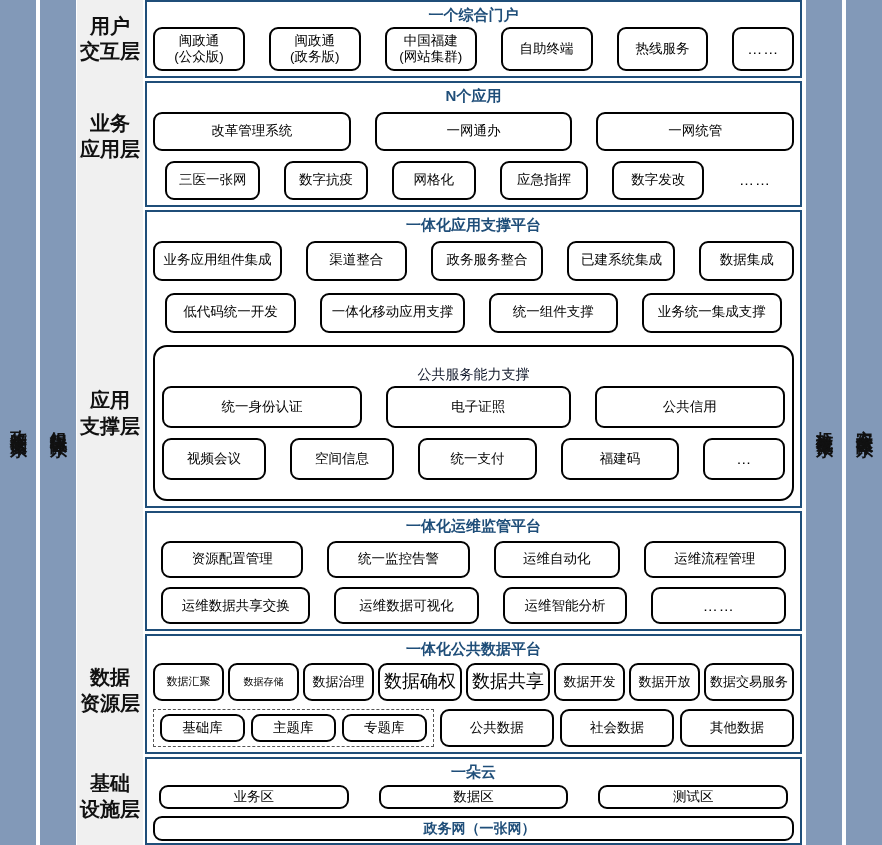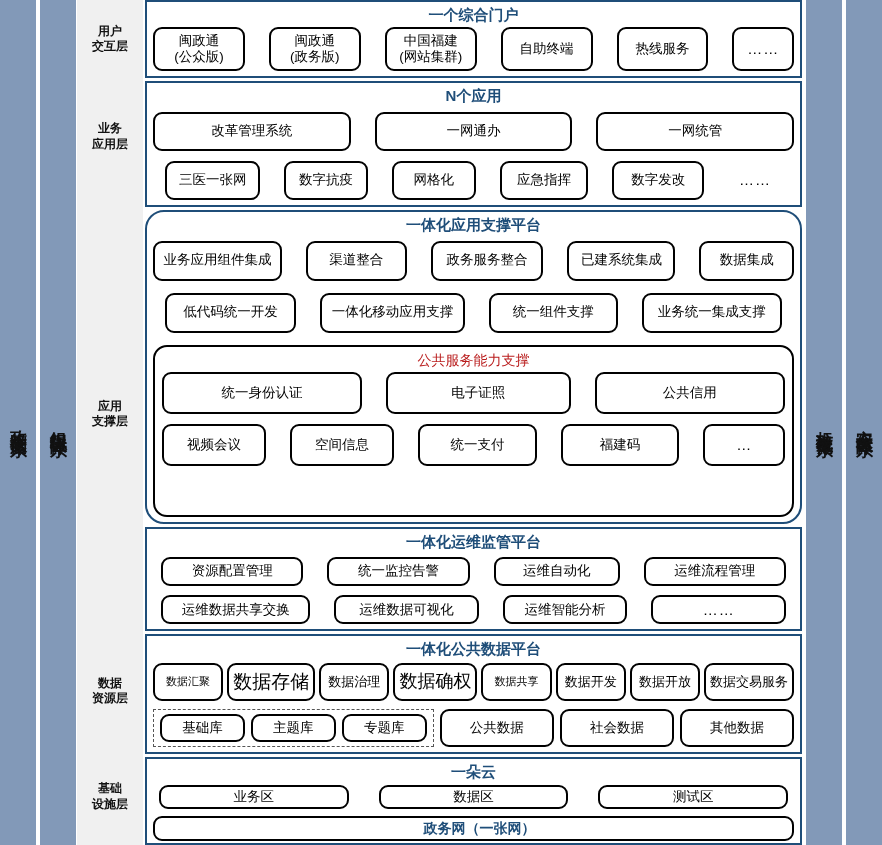--- a/index.html
+++ b/index.html
@@ -48,21 +48,21 @@
     margin-left:1px;
     display:flex;
     flex-direction:column;
     box-sizing:border-box;
   }
   .layer-label{
     display:flex;
     align-items:center;
     justify-content:center;
     text-align:center;
-    font-size:12px;
+    font-size:20px;
     font-weight:bold;
     color:#111111;
     line-height:1.28;
     box-sizing:border-box;
   }
 
   
   .main-col{
     flex:1 1 auto;
     display:flex;
@@ -128,48 +128,48 @@
     border-radius:14px;
     background:#ffffff;
     padding:2px 7px 6px 7px;
     display:flex;
     flex-direction:column;
     box-sizing:border-box;
   }
   .subpanel-title{
     text-align:center;
     font-size:14px;
-    color:#b91c1c;
+    color:#0f172a;
     line-height:1.3;
-    padding:2px 0 3px 0;
+    padding:16px 0 3px 0;
   }
 
   
   .dashed-box{
     border:1.5px dashed #555555;
     padding:4px 6px;
     display:flex;
     flex-direction:row;
     gap:6px;
     box-sizing:border-box;
   }
 
   
   .g-portal{height:88px;}
   .g-portal .row{height:44px;}
 
   .g-apps{height:126px;}
   .g-apps .row{height:40px;}
 
-  .g-support{height:365px;border-radius:19px;}
+  .g-support{height:365px;}
   .g-support .row{height:40px;}
   .g-support .subpanel{height:auto;flex:1 1 auto;margin-top:3px;}
   .g-support .subpanel .row{height:42px;}
 
-  .g-ops{height:104px;}
+  .g-ops{height:120px;}
   .g-ops .row{height:38px;}
 
   .g-data{height:125px;}
   .g-data .row{height:38px;}
   .g-data .dashed-box{height:100%;}
   .g-data .dashed-box .chip{height:100%;}
 
   .g-infra{height:88px;}
   .g-infra .row{height:38px;}
   .g-infra .row.net{height:38px;}
@@ -321,24 +321,24 @@
         <div class="chip" style="flex:1.08 1 0">运维数据可视化</div>
         <div class="chip" style="flex:0.92 1 0">运维智能分析</div>
         <div class="chip dots" style="flex:1.0 1 0">……</div>
       </div>
     </div>
 
     <div class="group g-data">
       <div class="group-title">一体化公共数据平台</div>
       <div class="row" style="margin-top:2px;gap:4px;">
         <div class="chip" style="flex:1 1 0;font-size:11px;">数据汇聚</div>
-        <div class="chip" style="flex:1 1 0;font-size:19px;">数据存储</div>
+        <div class="chip" style="flex:1 1 0;font-size:10px;">数据存储</div>
         <div class="chip" style="flex:1 1 0;font-size:13px;">数据治理</div>
         <div class="chip" style="flex:1 1 0;font-size:18px;">数据确权</div>
-        <div class="chip" style="flex:1 1 0;font-size:11px;">数据共享</div>
+        <div class="chip" style="flex:1 1 0;font-size:18px;">数据共享</div>
         <div class="chip" style="flex:1 1 0;font-size:13px;">数据开发</div>
         <div class="chip" style="flex:1 1 0;font-size:13px;">数据开放</div>
         <div class="chip" style="flex:1.3 1 0;font-size:13px;">数据交易服务</div>
       </div>
       <div class="row" style="margin-top:4px;gap:6px;">
         <div class="dashed-box" style="flex:1.62 1 0">
           <div class="chip" style="flex:1 1 0">基础库</div>
           <div class="chip" style="flex:1 1 0">主题库</div>
           <div class="chip" style="flex:1 1 0">专题库</div>
         </div>

